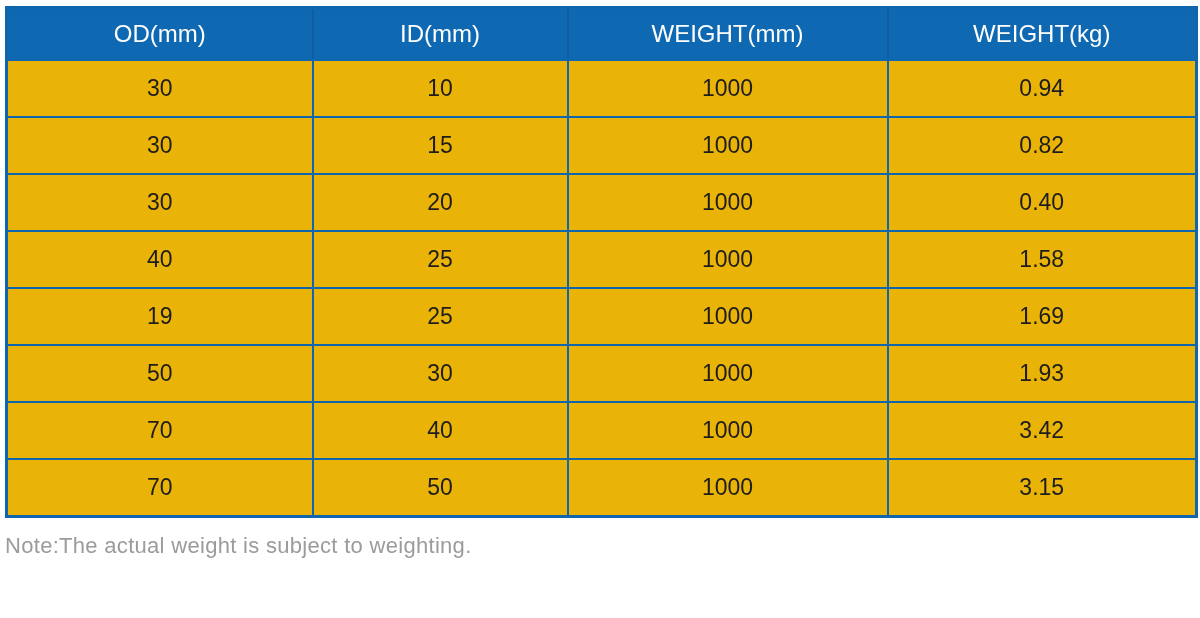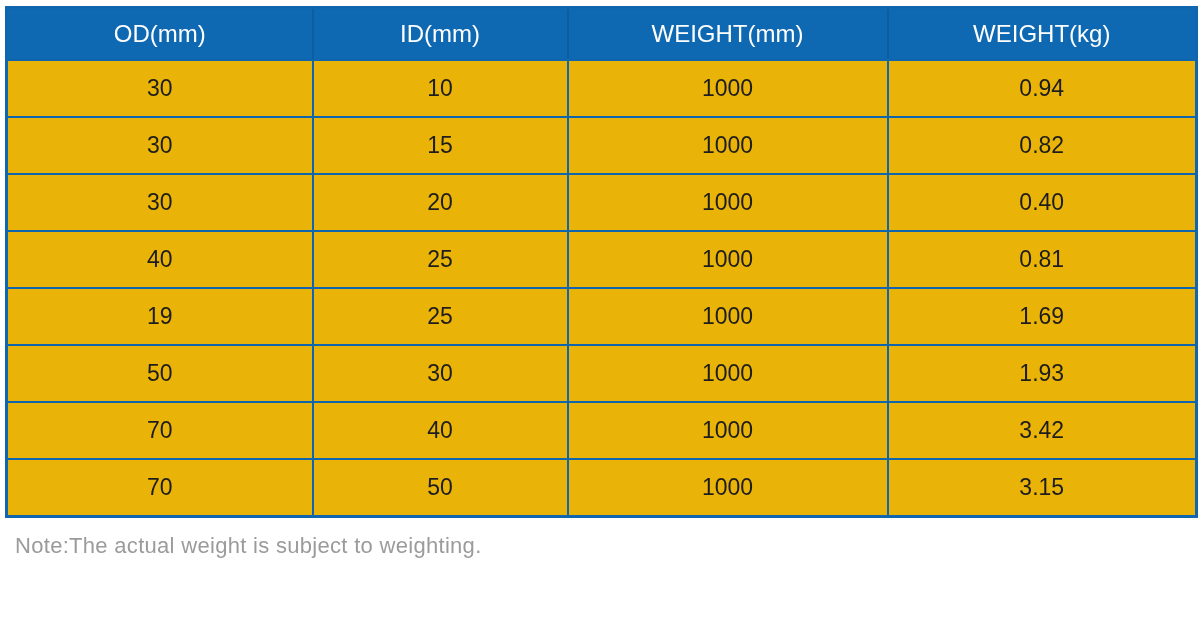--- a/index.html
+++ b/index.html
@@ -42,21 +42,21 @@
     color: #1d1d1d;
     height: 55px;
     font-size: 23px;
   }
   table.spec-table td.footer-cell {
     height: 50px;
     font-size: 24px;
     color: #111111;
   }
   .note {
-    margin: 15px 0 0 10px;
+    margin: 15px 0 0 0;
     font-size: 22px;
     color: #9b9b9b;
     letter-spacing: 0.3px;
   }
 </style>
 </head>
 <body>
 
 <div class="page">
 
@@ -91,21 +91,21 @@
       <tr>
         <td>30</td>
         <td>20</td>
         <td>1000</td>
         <td>0.40</td>
       </tr>
       <tr>
         <td>40</td>
         <td>25</td>
         <td>1000</td>
-        <td>0.81</td>
+        <td>1.58</td>
       </tr>
       <tr>
         <td>19</td>
         <td>25</td>
         <td>1000</td>
         <td>1.69</td>
       </tr>
       <tr>
         <td>50</td>
         <td>30</td>

